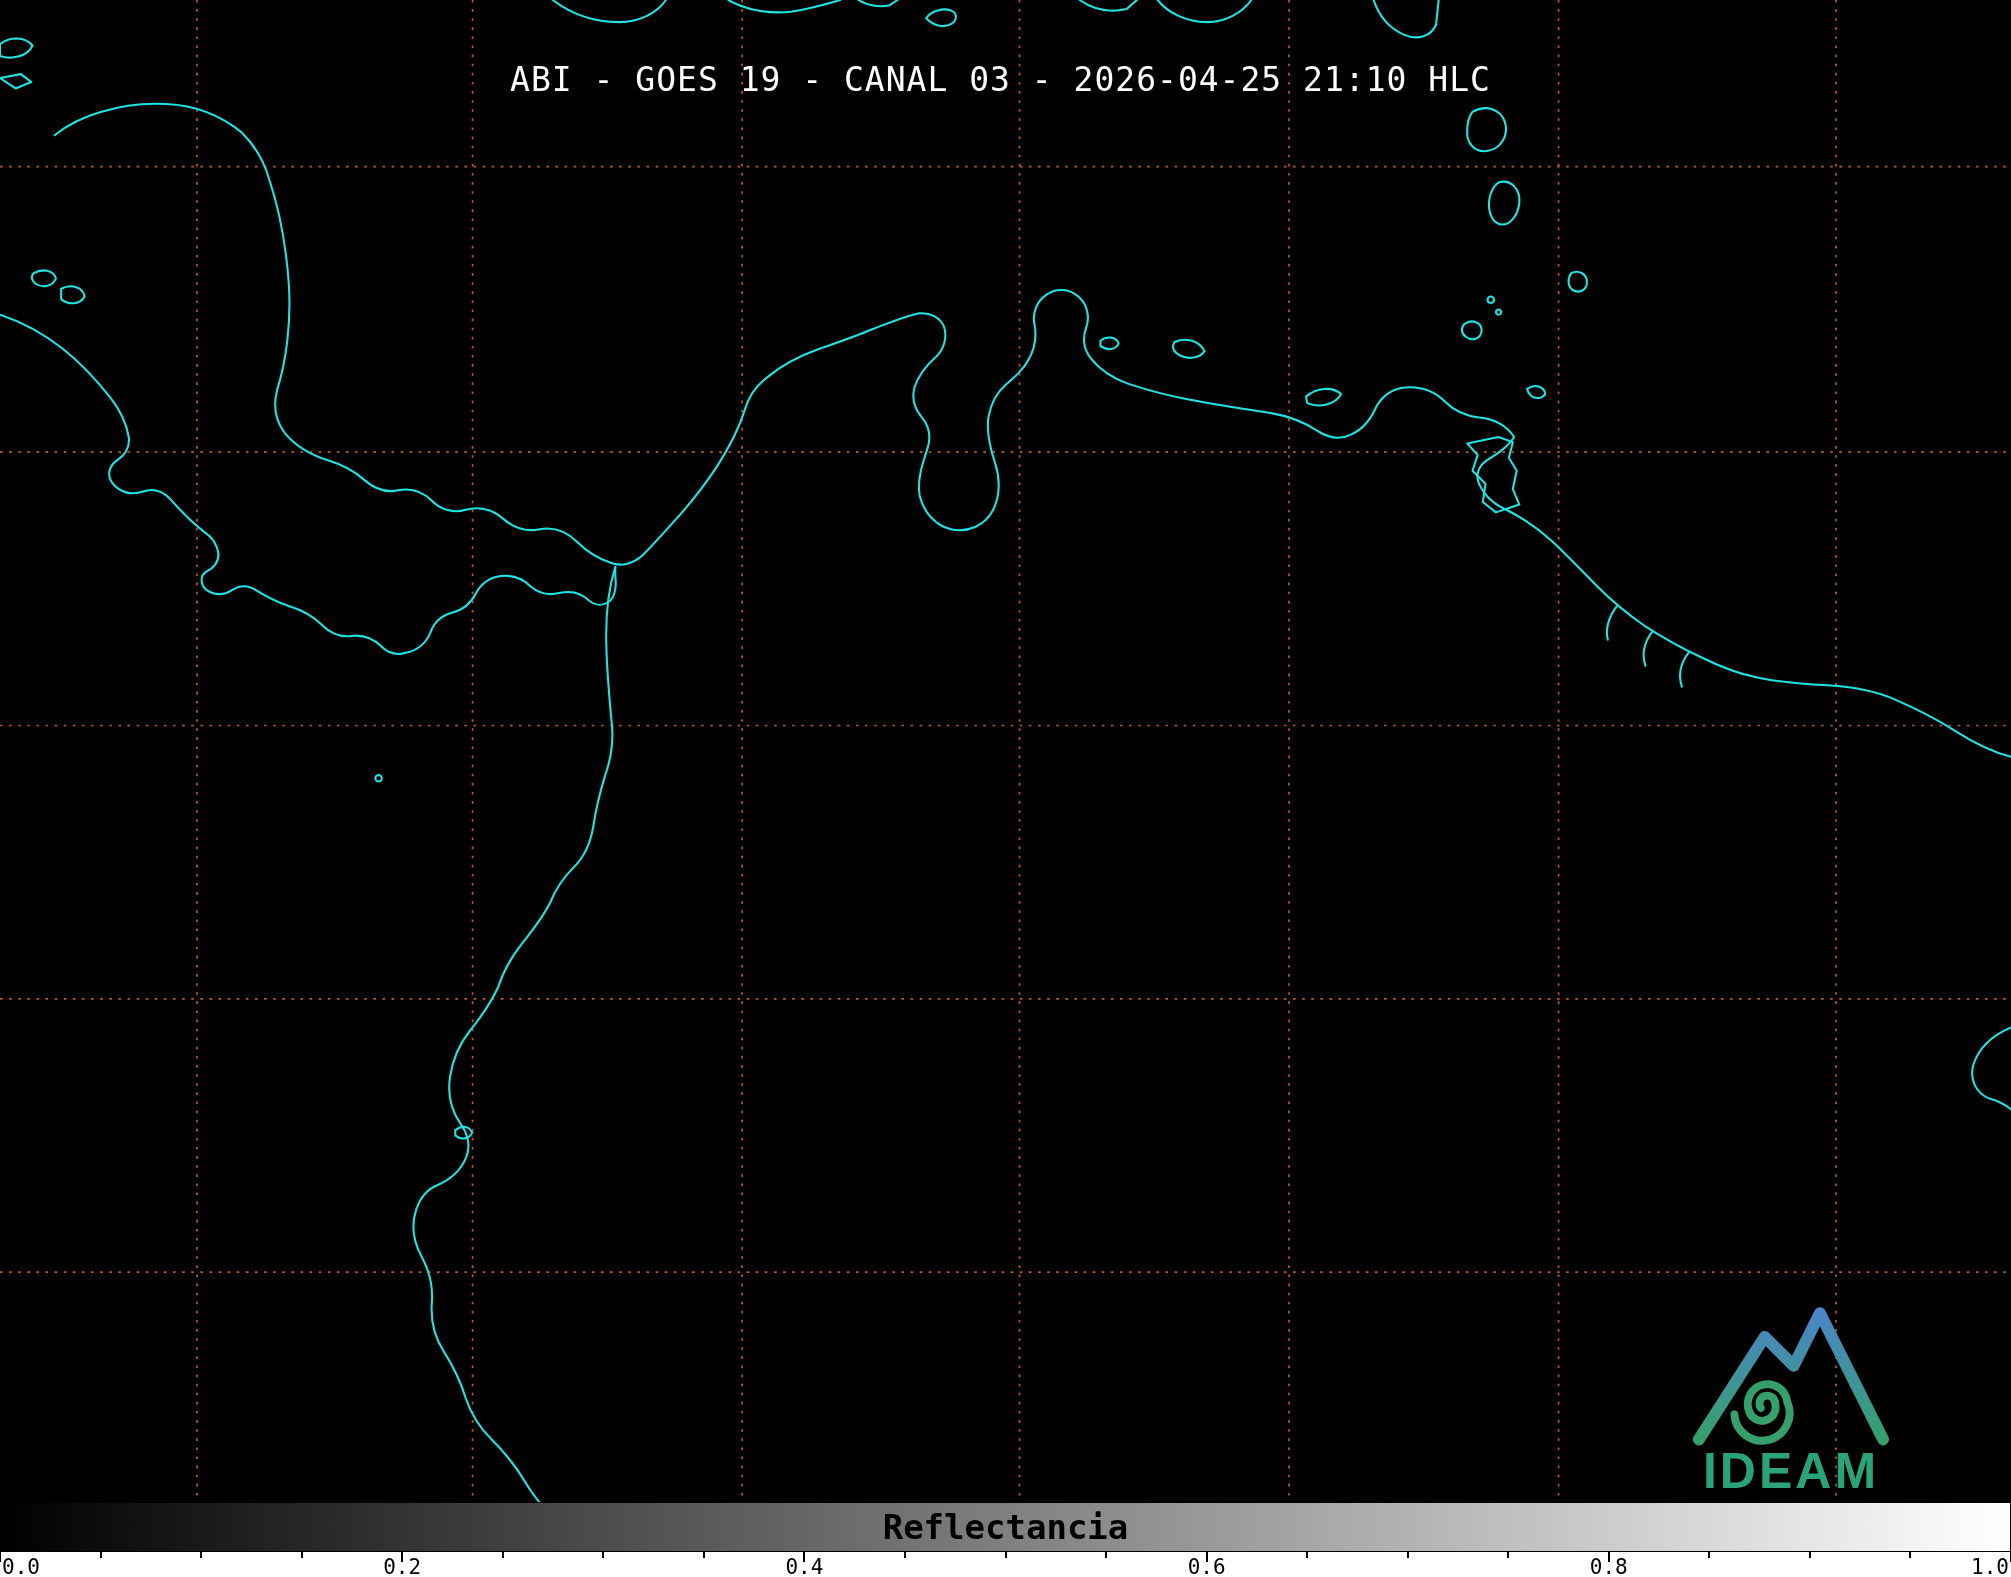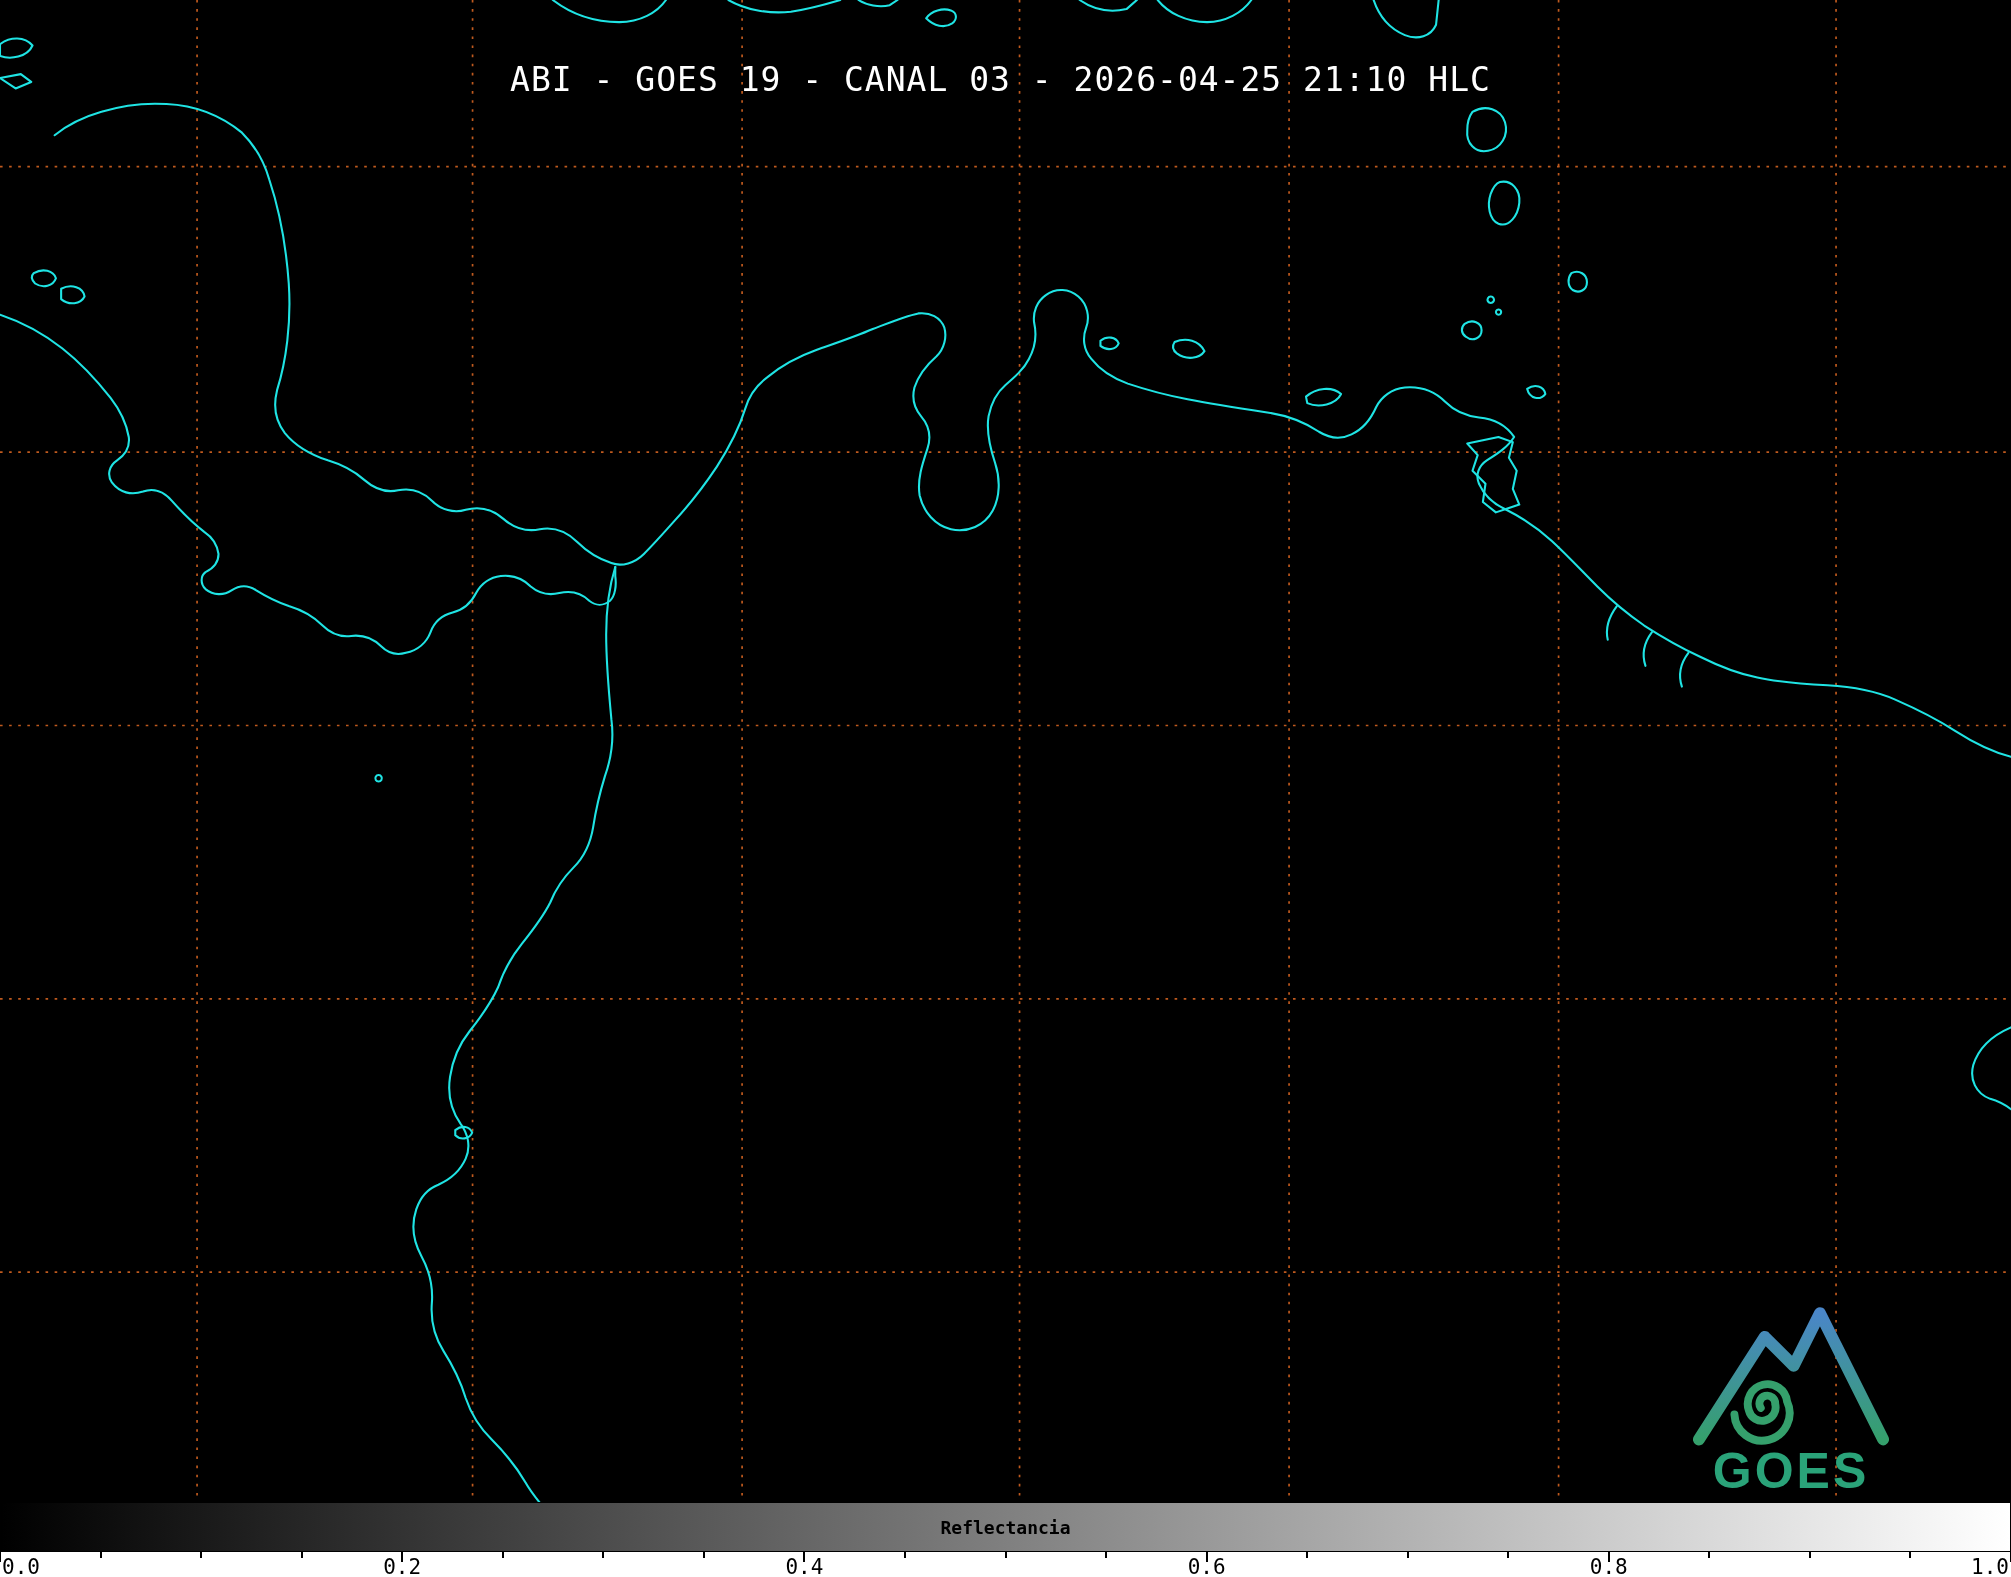--- a/index.html
+++ b/index.html
@@ -16,21 +16,21 @@
   .map-title { position:absolute; top:60px; left:0; right:10px; text-align:center;
                color:var(--title-text,#fff); font-size:33px; letter-spacing:1px; white-space:pre; }
 
   .logo { position:absolute; right:105px; bottom:6px; width:230px; text-align:center; }
   .logo svg { display:block; margin:0 auto; }
   .logo-text { font-family:"Liberation Sans", sans-serif; font-weight:bold; font-size:50px;
                color:var(--logo-green,#2aa379); letter-spacing:3px; line-height:1; margin-top:-4px; }
 
   .colorbar { position:relative; height:50px; border:1px solid #000;
               display:flex; align-items:center; justify-content:center; }
-  .colorbar-label { font-weight:bold; font-size:18px; color:var(--axis-text,#000); }
+  .colorbar-label { font-weight:bold; font-size:34px; color:var(--axis-text,#000); }
 
   .axis { position:relative; height:25px; background:#ffffff;padding-left:34px; }
   .tick { position:absolute; top:0; width:2px; background:#000; }
   .tick.minor { height:6px; }
   .tick.major { height:10px; }
   .tick-label { position:absolute; top:3px; font-size:21px; color:var(--axis-text,#000);
                 transform:translateX(-50%); white-space:nowrap; }
 </style>
 </head>
 <body>
@@ -92,21 +92,21 @@
       <svg width="214" height="150" viewBox="0 0 160 114">
         <defs>
           <linearGradient id="lg" x1="0" y1="0" x2="0" y2="1">
             <stop offset="0" stop-color="#4a86c8"></stop>
             <stop offset="1" stop-color="#35a06c"></stop>
           </linearGradient>
         </defs>
         <path d="M10,106 L60,28 L82,50 L102,10 L150,106" fill="none" stroke="url(#lg)" stroke-width="9" stroke-linecap="round" stroke-linejoin="round"></path>
         <path d="M57,82 a6,6 0 1,1 11,-3 a10,10 0 1,1 -20,5 a15,15 0 1,1 29,-7 a21,21 0 1,1 -40,10" fill="none" stroke="#35a06c" stroke-width="6" stroke-linecap="round"></path>
       </svg>
-      <div class="logo-text">GOES</div>
+      <div class="logo-text">IDEAM</div>
     </div>
   </div>
 
   <div class="colorbar" style="background: linear-gradient(to right, rgb(0, 0, 0), rgb(255, 255, 255));">
     <span class="colorbar-label">Reflectancia</span>
   </div>
 
   <div class="axis">
       <div class="tick minor" style="left: calc(0% - 1px);"></div>
       <div class="tick minor" style="left: calc(5% - 1px);"></div>

